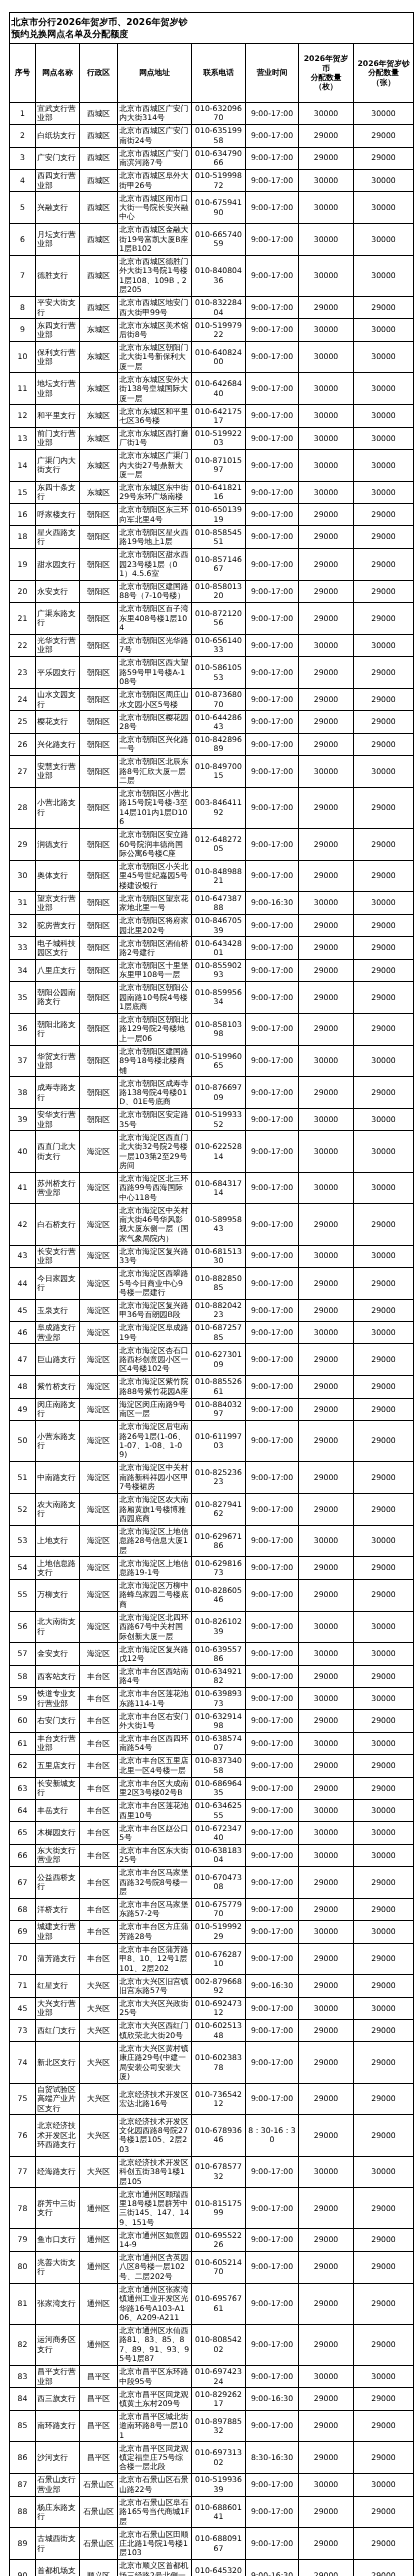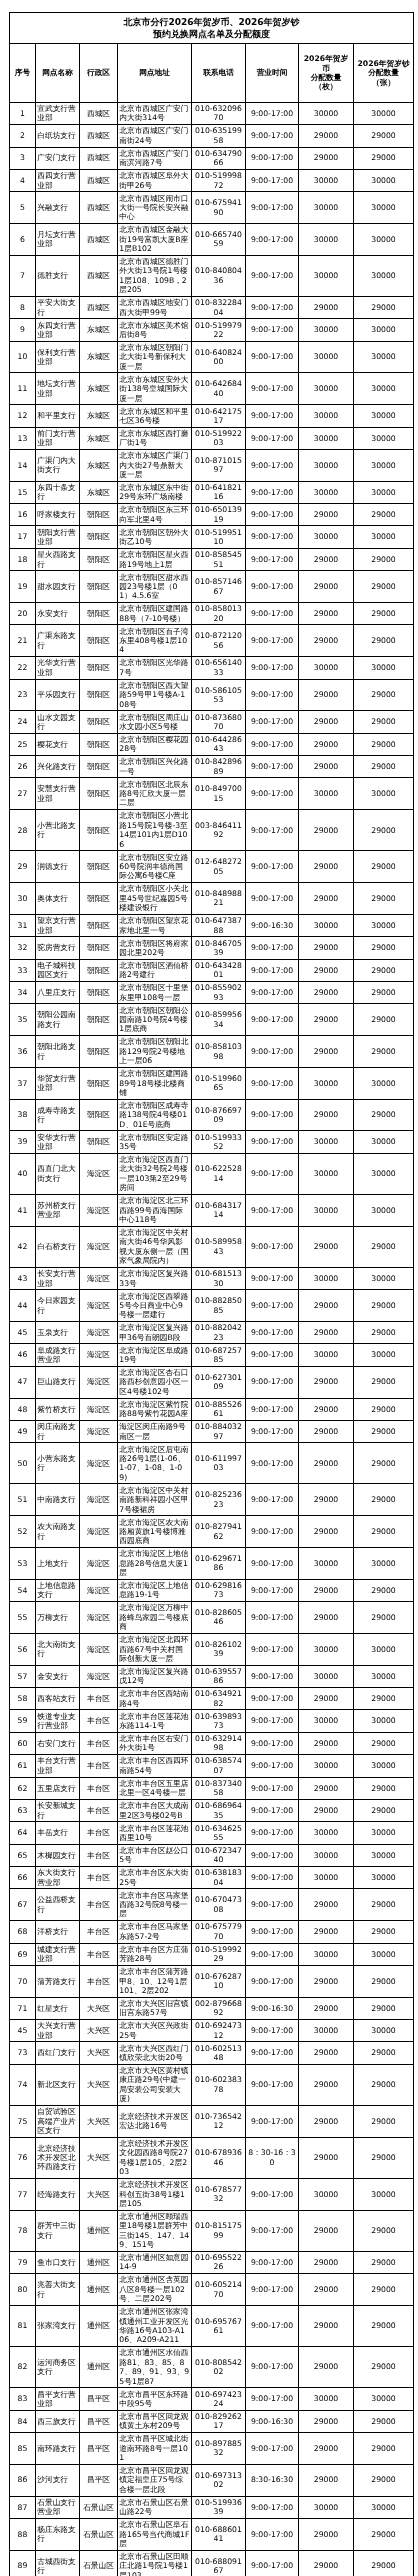--- a/index.html
+++ b/index.html
@@ -1,20 +1,20 @@
 <!DOCTYPE html>
 <html style="font-size:10.3px"><head>
 <meta charset="utf-8">
 <style>
   html,body{margin:0;padding:0;background:#ffffff;}
   body{width:418px;min-height:2576px;font-family:"DejaVu Sans","Liberation Sans",sans-serif;color:#000;}
   .doc{padding:11.5px 0 0 9px;}
   table{border-collapse:collapse;table-layout:fixed;width:403px;}
   th,td{border:0.6px solid #000;font-size:7.7px;line-height:1.22;padding:1.3px 1.3px;vertical-align:middle;word-break:break-all;}
-  .title-cell{border:0.6px solid #000;text-align:center;font-weight:bold;font-size:9px;padding:3.2px 1.3px;line-height:1.35;}
+  .title-cell{border:0.6px solid #000;text-align:left;font-weight:bold;font-size:9px;padding:3.2px 1.3px;line-height:1.35;}
   thead th{text-align:center;font-weight:bold;white-space:pre-line;height:55px;}
   .c0,.c2,.c4,.c5,.c6,.c7{text-align:center;}
   .c1,.c3{text-align:left;}
 </style>
 </head>
 <body>
 
 <div class="doc">
   <table>
     <colgroup>
@@ -204,30 +204,20 @@
           <td class="c0">16</td>
           <td class="c1">呼家楼支行</td>
           <td class="c2">朝阳区</td>
           <td class="c3">北京市朝阳区东三环向军北里4号</td>
           <td class="c4">010-65013919</td>
           <td class="c5">9:00-17:00</td>
           <td class="c6">29000</td>
           <td class="c7">29000</td>
         </tr>
         <tr>
-          <td class="c0">17</td>
-          <td class="c1">朝阳支行营业部</td>
-          <td class="c2">朝阳区</td>
-          <td class="c3">北京市朝阳区朝外大街乙10号</td>
-          <td class="c4">010-51995110</td>
-          <td class="c5">9:00-17:00</td>
-          <td class="c6">30000</td>
-          <td class="c7">30000</td>
-        </tr>
-        <tr>
           <td class="c0">18</td>
           <td class="c1">星火西路支行</td>
           <td class="c2">朝阳区</td>
           <td class="c3">北京市朝阳区星火西路19号地上1层</td>
           <td class="c4">010-85854551</td>
           <td class="c5">9:00-17:00</td>
           <td class="c6">29000</td>
           <td class="c7">29000</td>
         </tr>
         <tr>

